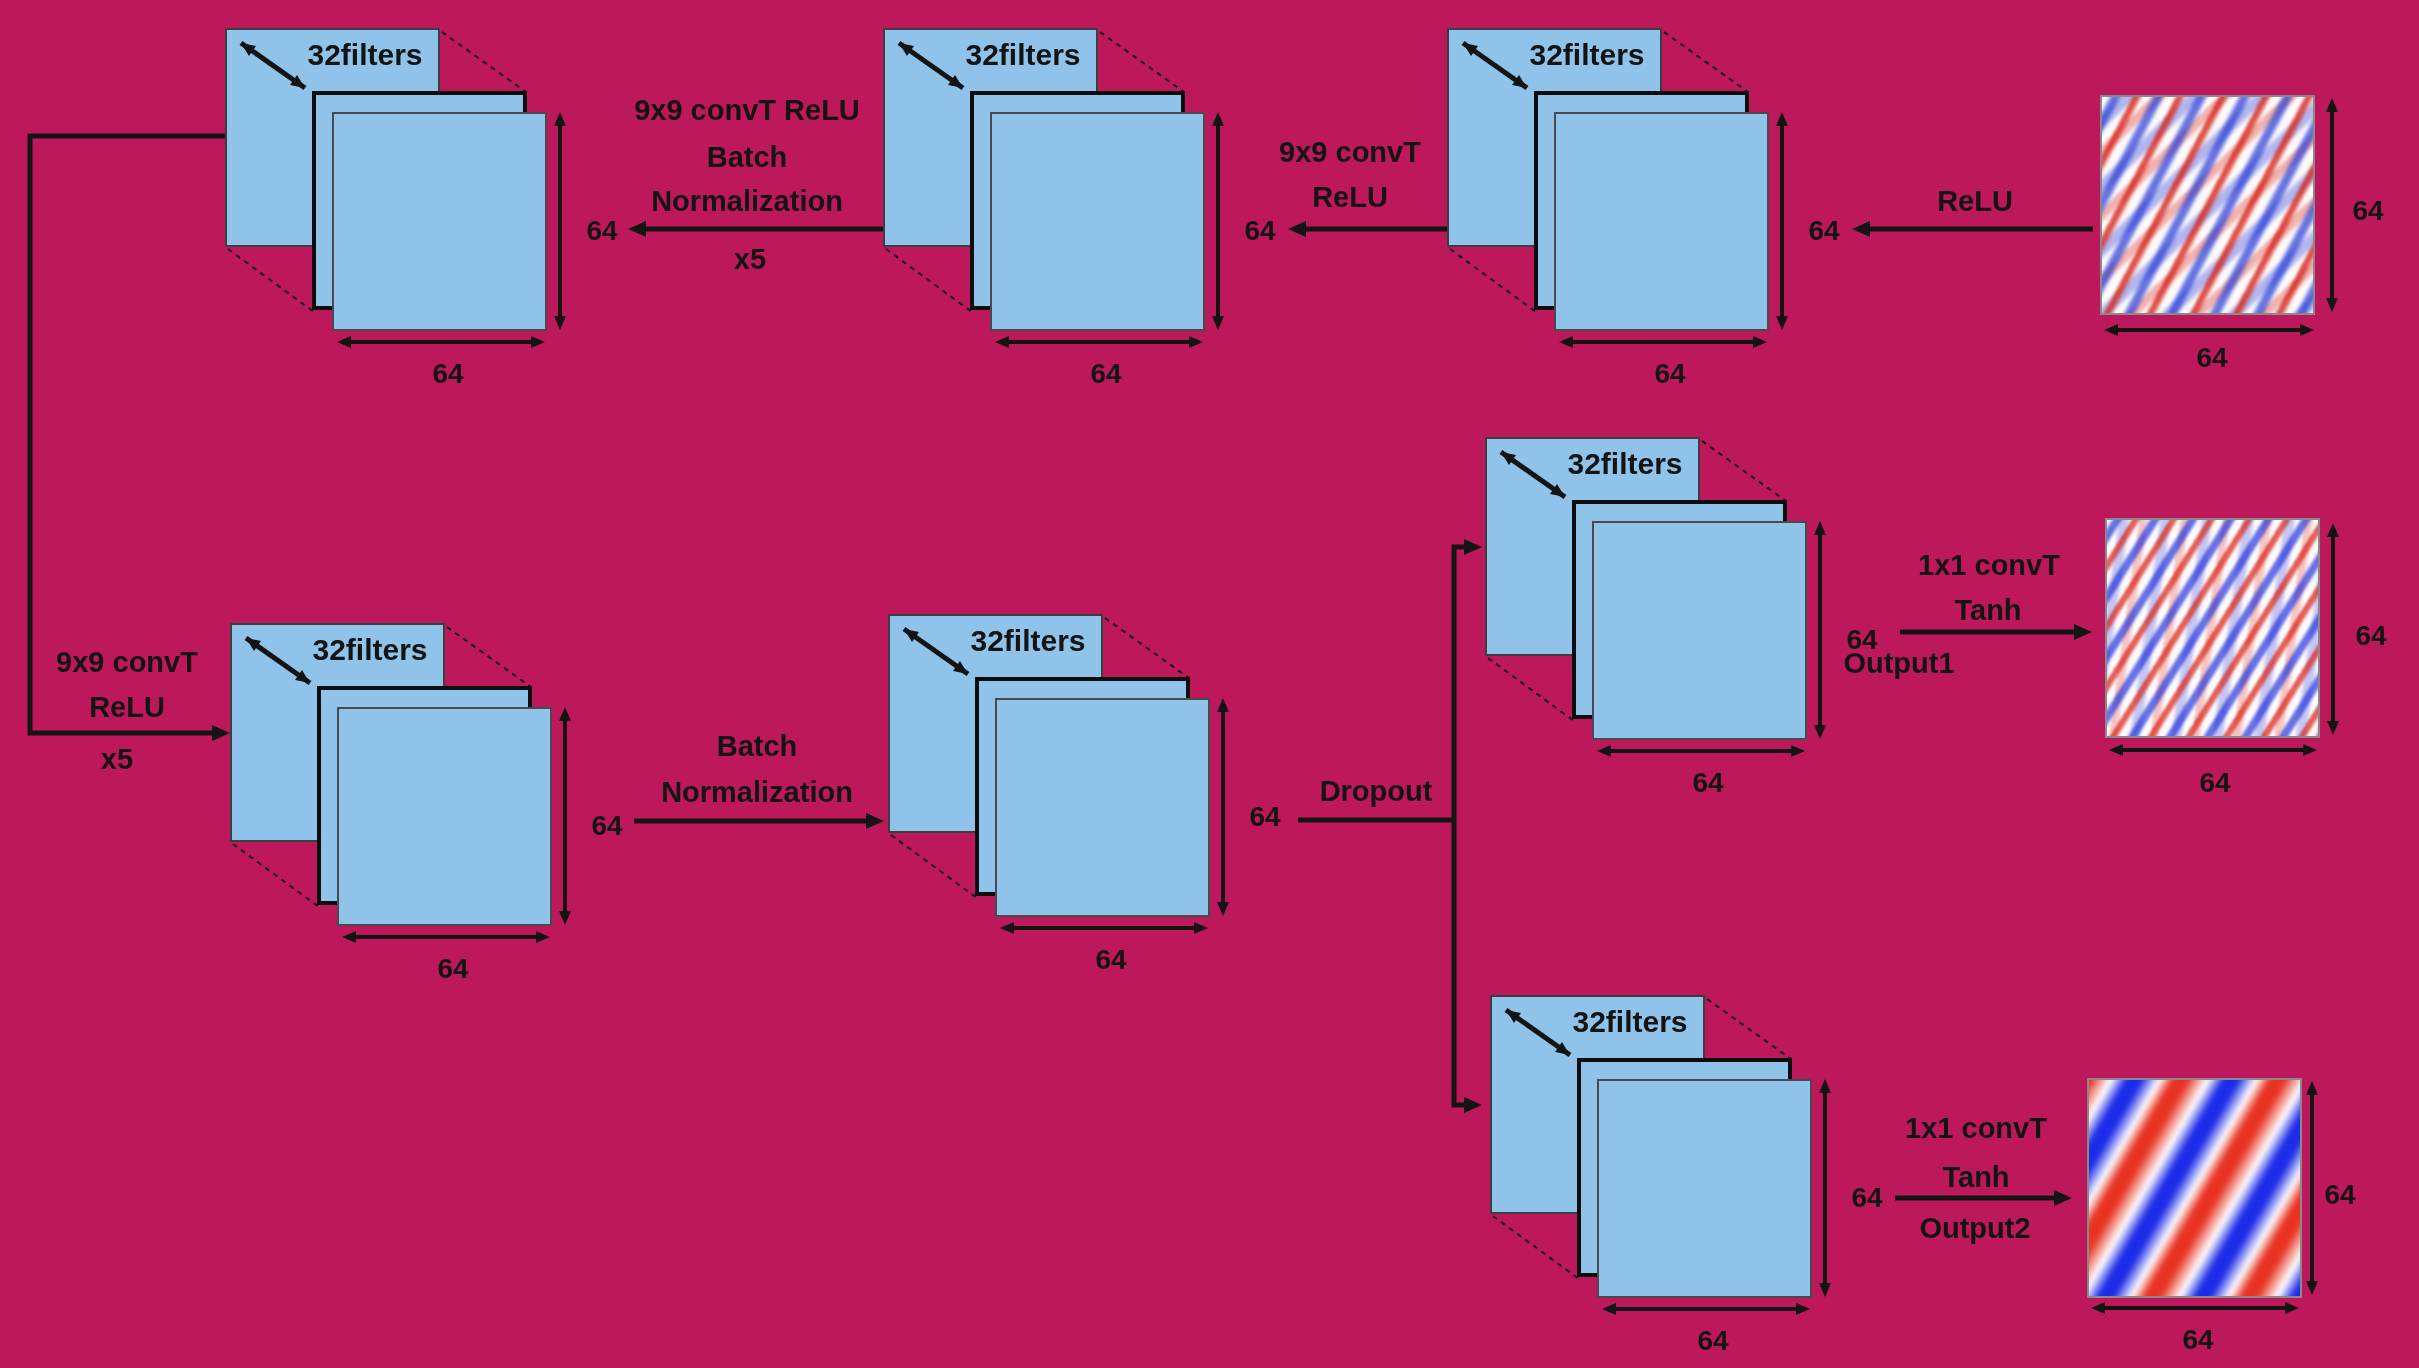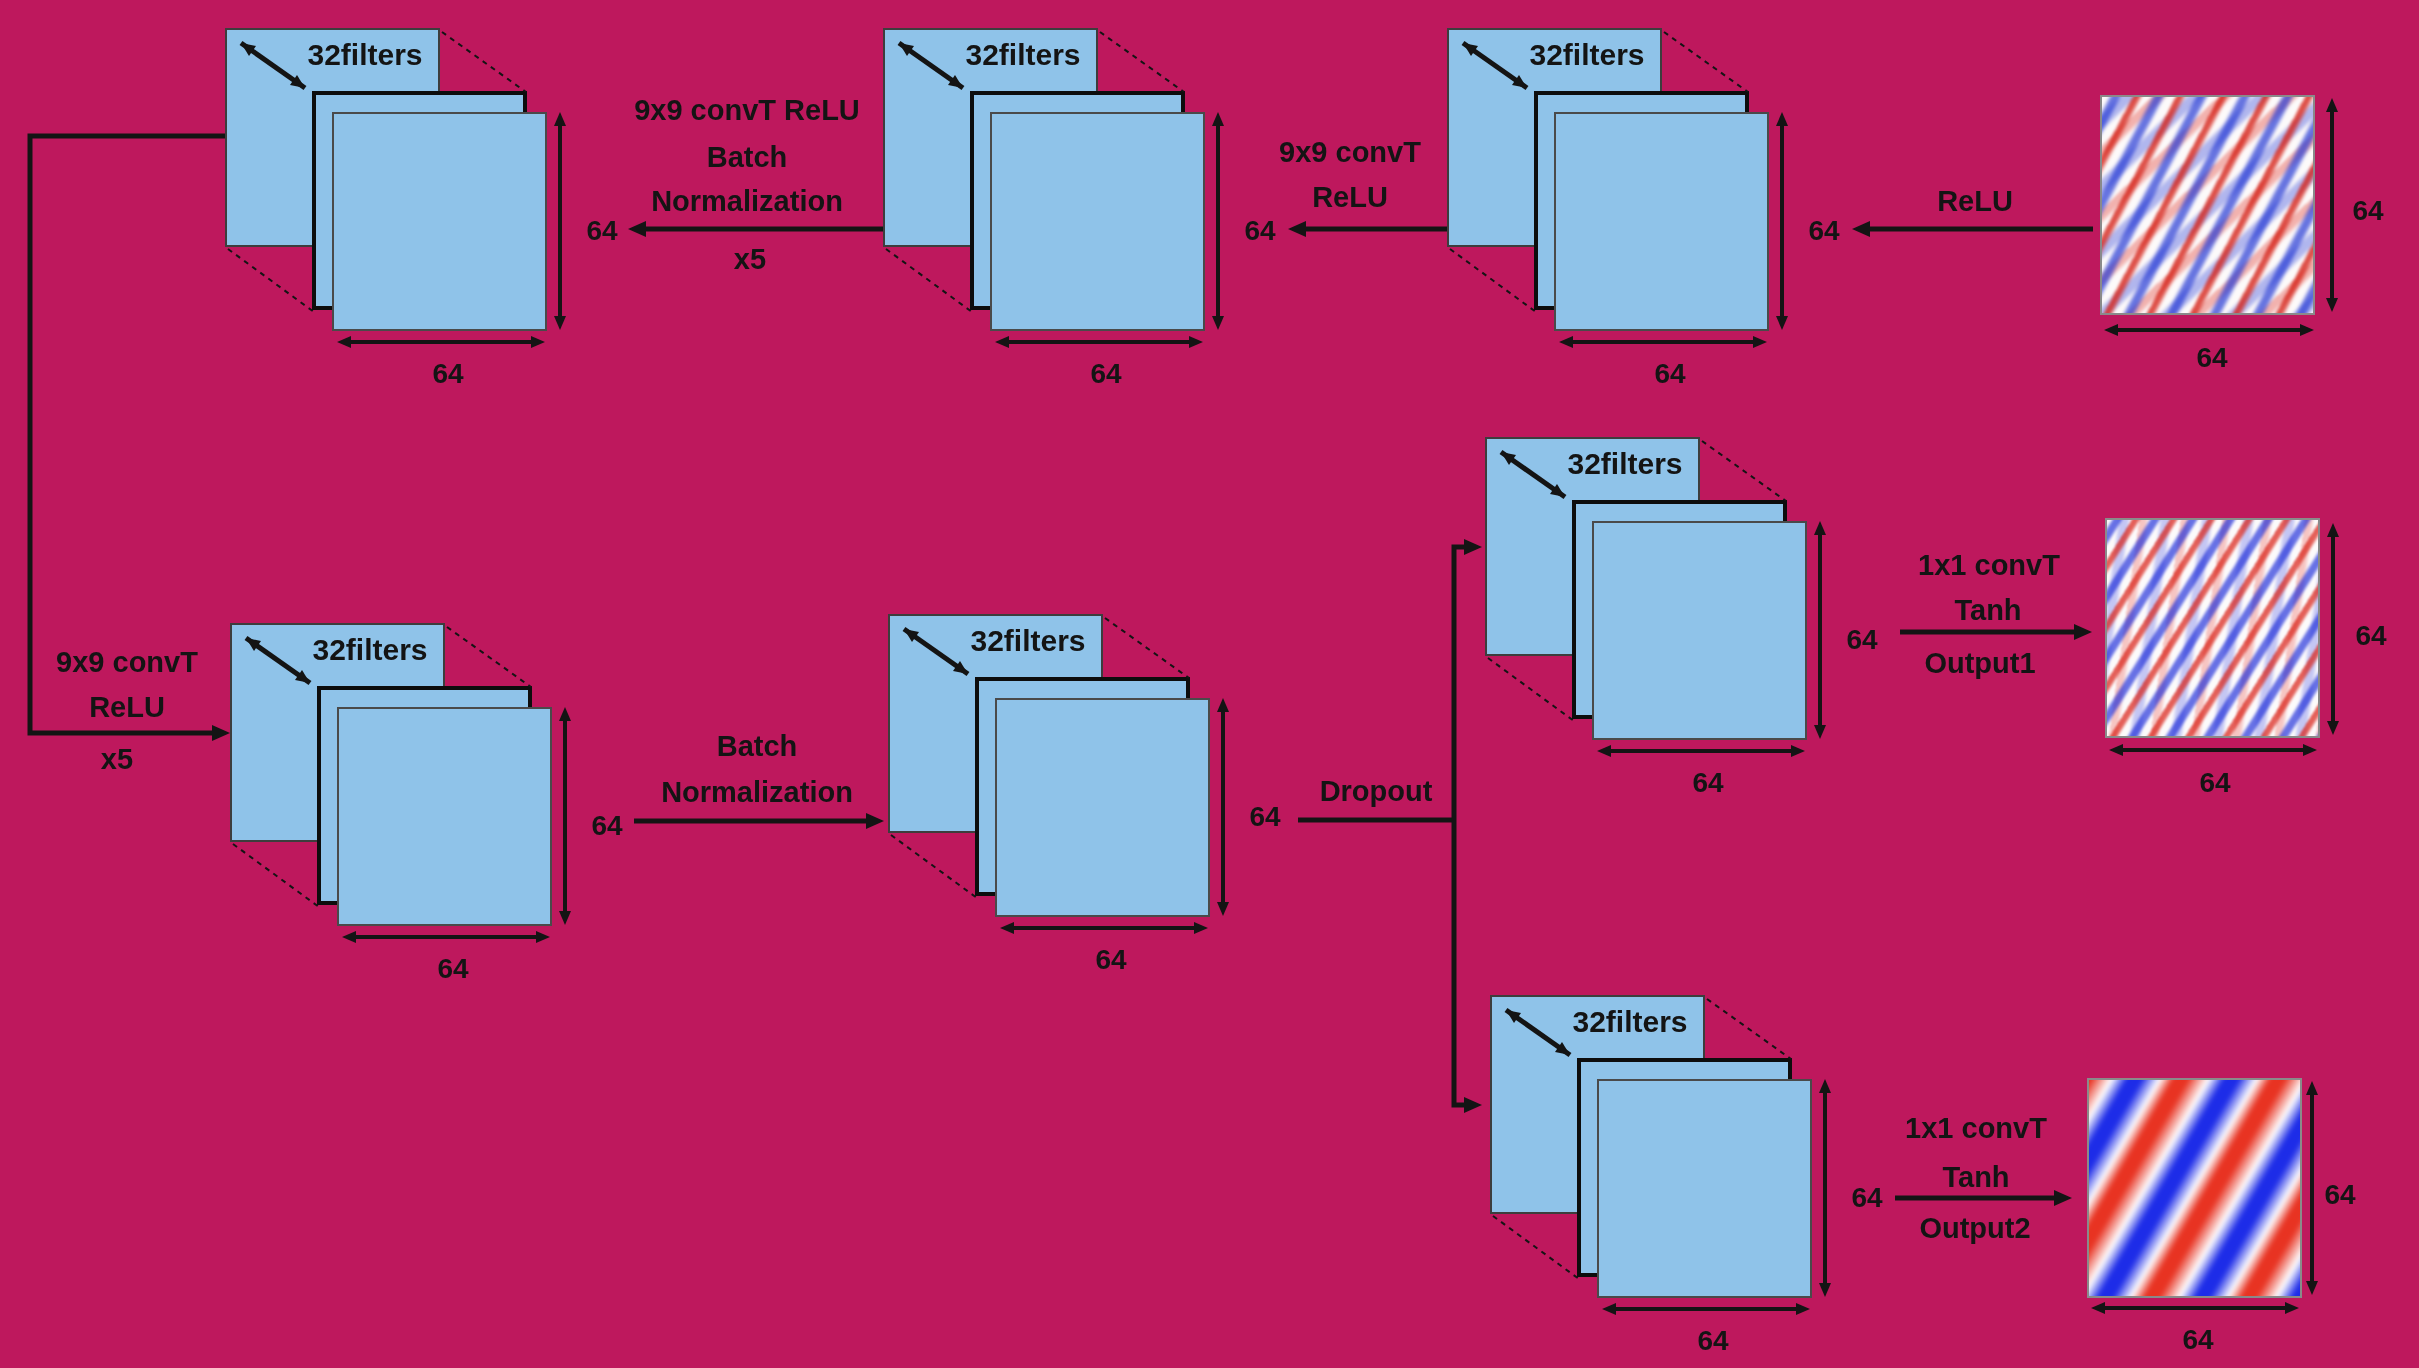--- a/index.html
+++ b/index.html
@@ -247,21 +247,21 @@
   <div class="lbl" style="left:127px;top:707px">ReLU</div>
   <div class="lbl" style="left:117px;top:759px">x5</div>
 
   <div class="lbl" style="left:757px;top:746px">Batch</div>
   <div class="lbl" style="left:757px;top:792px">Normalization</div>
 
   <div class="lbl" style="left:1376px;top:791px">Dropout</div>
 
   <div class="lbl" style="left:1989px;top:565px">1x1 convT</div>
   <div class="lbl" style="left:1988px;top:610px">Tanh</div>
-  <div class="lbl" style="left:1980px;top:663px">Output1</div>
+  <div class="lbl" style="left:1899px;top:663px">Output1</div>
 
   <div class="lbl" style="left:1976px;top:1128px">1x1 convT</div>
   <div class="lbl" style="left:1976px;top:1177px">Tanh</div>
   <div class="lbl" style="left:1975px;top:1228px">Output2</div>
 
   <div class="freedim" style="left:2368px;top:211px">64</div>
   <div class="freedim" style="left:2212px;top:358px">64</div>
   <div class="freedim" style="left:2371px;top:636px">64</div>
   <div class="freedim" style="left:2215px;top:783px">64</div>
   <div class="freedim" style="left:2340px;top:1195px">64</div>

